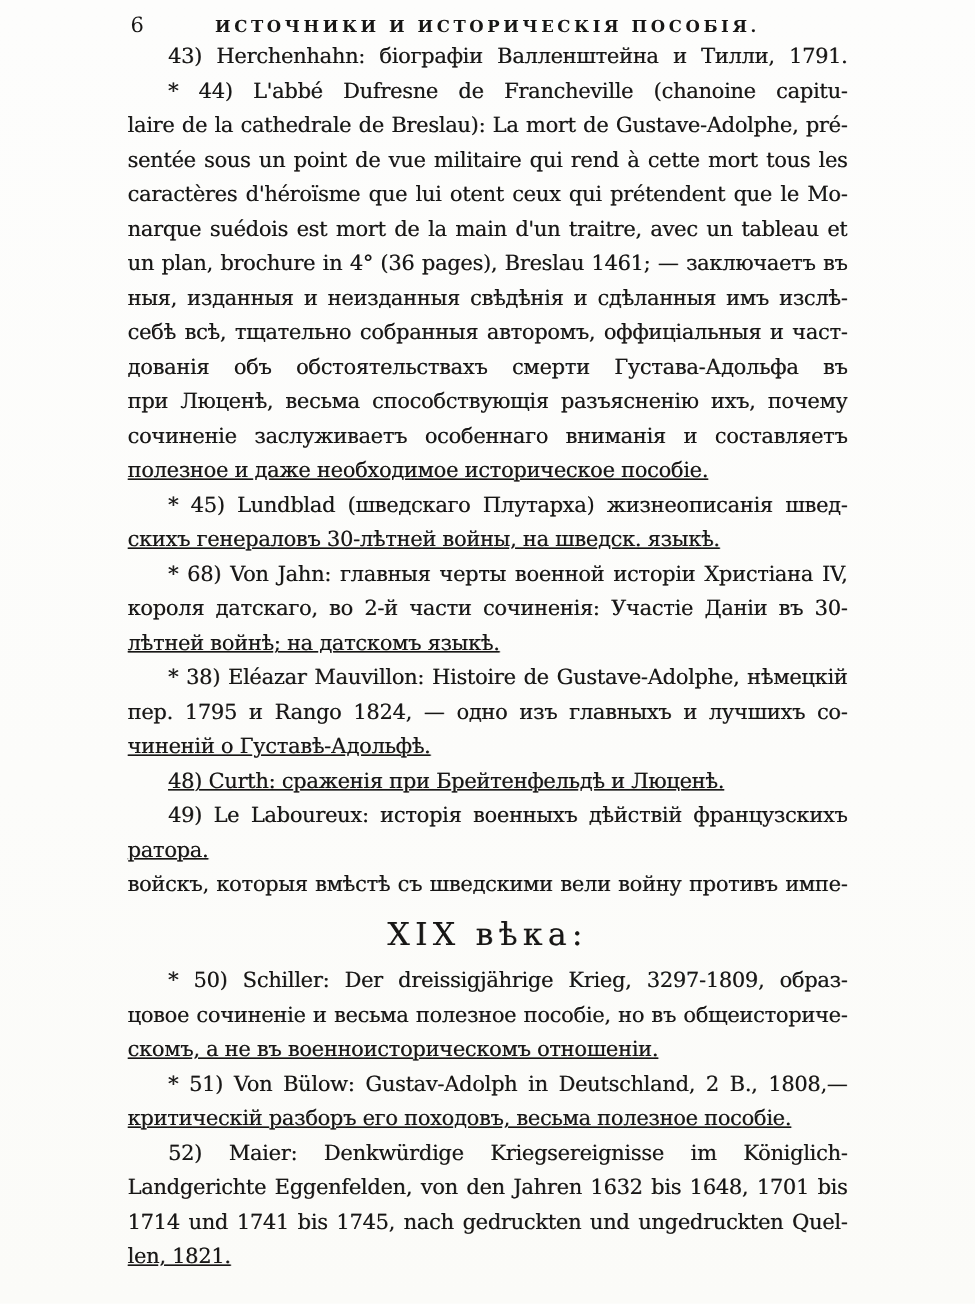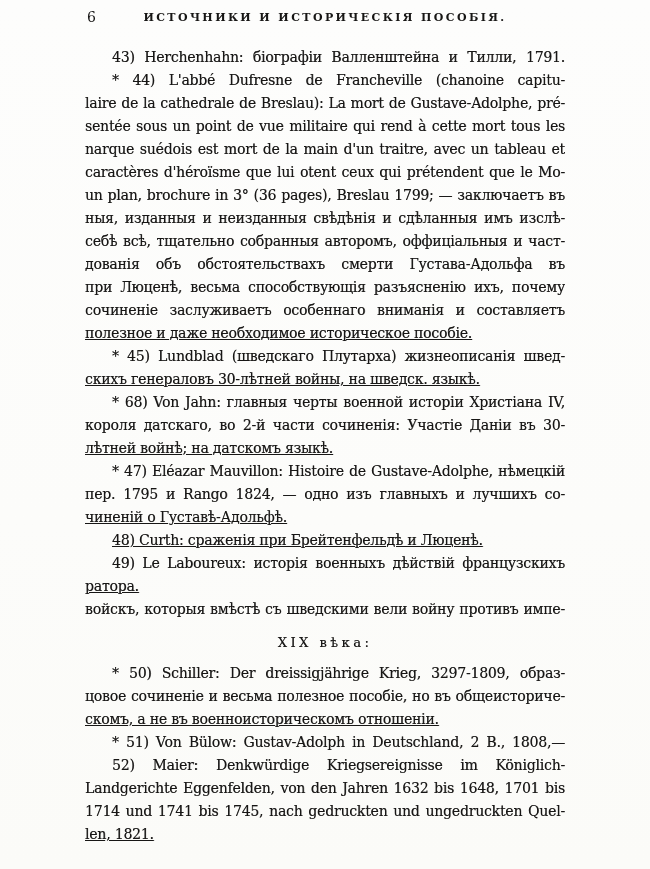--- a/index.html
+++ b/index.html
@@ -28,21 +28,21 @@
   .running {
     text-align: center;
     font-size: 11px;
     font-weight: bold;
     letter-spacing: 2.4px;
     padding-top: 3px;
     white-space: nowrap;
   }
   .text-block {
     position: absolute;
-    left: 85px; top: 46px;
+    left: 85px; top: 27px;
     width: 480px;
   }
   .line {
     font-size: 14px;
     line-height: 23px;
     height: 23px;
     overflow: hidden;
     letter-spacing: -0.2px;
     text-align: justify;
     text-align-last: justify;
@@ -52,61 +52,62 @@
     text-align-last: left;
     text-decoration: underline;
   }
   .line.indent {
     padding-left: 27px;
   }
   .line.heading {
     text-align: left;
     text-align-last: center;
     letter-spacing: 3.5px;
-    font-size: 13px;
+    font-size: 21px;
     margin: 10px 0 8px 0;
   }
 </style>
 </head>
 <body>
 
 <div class="page">
   <header class="page-header">
     <span class="pagenum">6</span>
     <div class="running">ИСТОЧНИКИ И ИСТОРИЧЕСКІЯ ПОСОБІЯ.</div>
   </header>
   <main class="text-block">
       <div class="line indent">43) Herchenhahn: біографіи Валленштейна и Тилли, 1791.</div>
       <div class="line indent">* 44) L'abbé Dufresne de Francheville (chanoine capitu-</div>
       <div class="line">laire de la cathedrale de Breslau): La mort de Gustave-Adolphe, pré-</div>
       <div class="line">sentée sous un point de vue militaire qui rend à cette mort tous les</div>
+      <div class="line">caractères d'héroïsme que lui otent ceux qui prétendent que le Mo-</div>
       <div class="line">narque suédois est mort de la main d'un traitre, avec un tableau et</div>
-      <div class="line">caractères d'héroïsme que lui otent ceux qui prétendent que le Mo-</div>
-      <div class="line">un plan, brochure in 3° (36 pages), Breslau 1799; — заключаетъ въ</div>
+      <div class="line">un plan, brochure in 4° (36 pages), Breslau 1461; — заключаетъ въ</div>
       <div class="line">ныя, изданныя и неизданныя свѣдѣнія и сдѣланныя имъ изслѣ-</div>
       <div class="line">себѣ всѣ, тщательно собранныя авторомъ, оффиціальныя и част-</div>
       <div class="line">дованія объ обстоятельствахъ смерти Густава-Адольфа въ сраженіи</div>
       <div class="line">при Люценѣ, весьма способствующія разъясненію ихъ, почему это</div>
       <div class="line">сочиненіе заслуживаетъ особеннаго вниманія и составляетъ весьма</div>
       <div class="line last">полезное и даже необходимое историческое пособіе.</div>
       <div class="line indent">* 45) Lundblad (шведскаго Плутарха) жизнеописанія швед-</div>
       <div class="line last">скихъ генераловъ 30-лѣтней войны, на шведск. языкѣ.</div>
       <div class="line indent">* 68) Von Jahn: главныя черты военной исторіи Христіана IV,</div>
       <div class="line">короля датскаго, во 2-й части сочиненія: Участіе Даніи въ 30-</div>
       <div class="line last">лѣтней войнѣ; на датскомъ языкѣ.</div>
-      <div class="line indent">* 47) Eléazar Mauvillon: Histoire de Gustave-Adolphe, нѣмецкій</div>
+      <div class="line indent">* 38) Eléazar Mauvillon: Histoire de Gustave-Adolphe, нѣмецкій</div>
       <div class="line">пер. 1795 и Rango 1824, — одно изъ главныхъ и лучшихъ со-</div>
       <div class="line last">чиненій о Густавѣ-Адольфѣ.</div>
       <div class="line indent last">48) Curth: сраженія при Брейтенфельдѣ и Люценѣ.</div>
       <div class="line indent">49) Le Laboureux: исторія военныхъ дѣйствій французскихъ</div>
       <div class="line last">ратора.</div>
       <div class="line">войскъ, которыя вмѣстѣ съ шведскими вели войну противъ импе-</div>
       <div class="line heading">XIX вѣка:</div>
       <div class="line indent">* 50) Schiller: Der dreissigjährige Krieg, 3297-1809, образ-</div>
       <div class="line">цовое сочиненіе и весьма полезное пособіе, но въ общеисториче-</div>
       <div class="line last">скомъ, а не въ военноисторическомъ отношеніи.</div>
       <div class="line indent">* 51) Von Bülow: Gustav-Adolph in Deutschland, 2 B., 1808,—</div>
+      <div class="line last">критическій разборъ его походовъ, весьма полезное пособіе.</div>
       <div class="line indent">52) Maier: Denkwürdige Kriegsereignisse im Königlich-Baierschen</div>
       <div class="line">Landgerichte Eggenfelden, von den Jahren 1632 bis 1648, 1701 bis</div>
       <div class="line">1714 und 1741 bis 1745, nach gedruckten und ungedruckten Quel-</div>
       <div class="line last">len, 1821.</div>
     </main>
 </div>
 
 </body></html>

